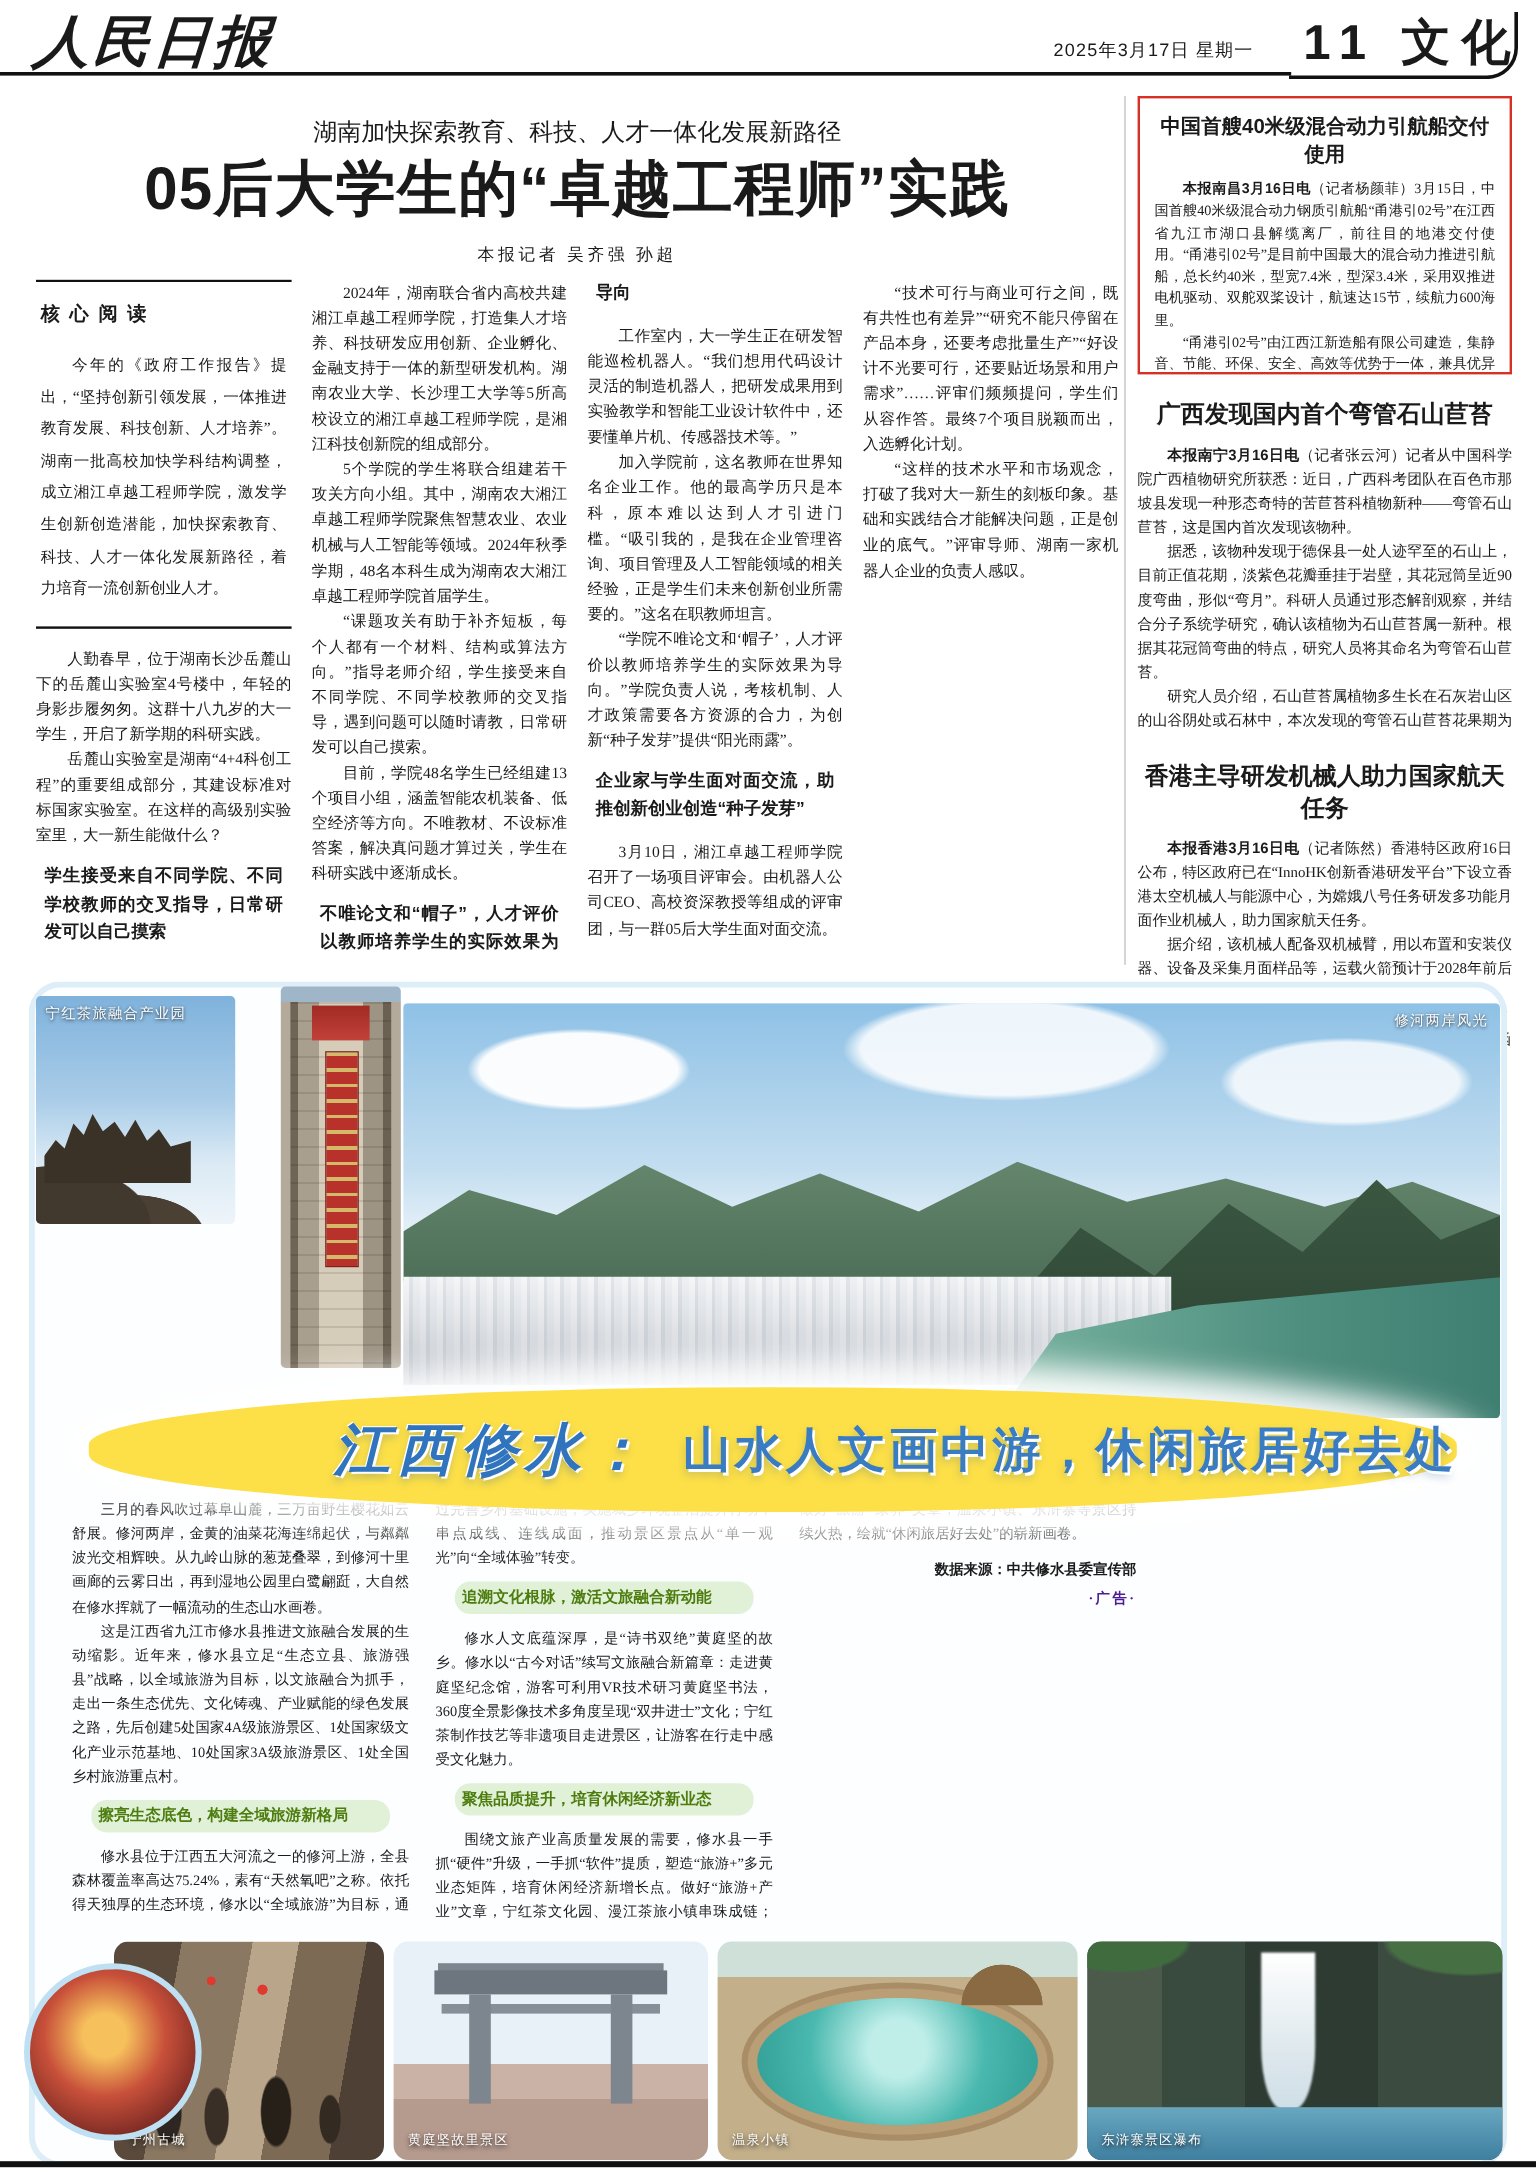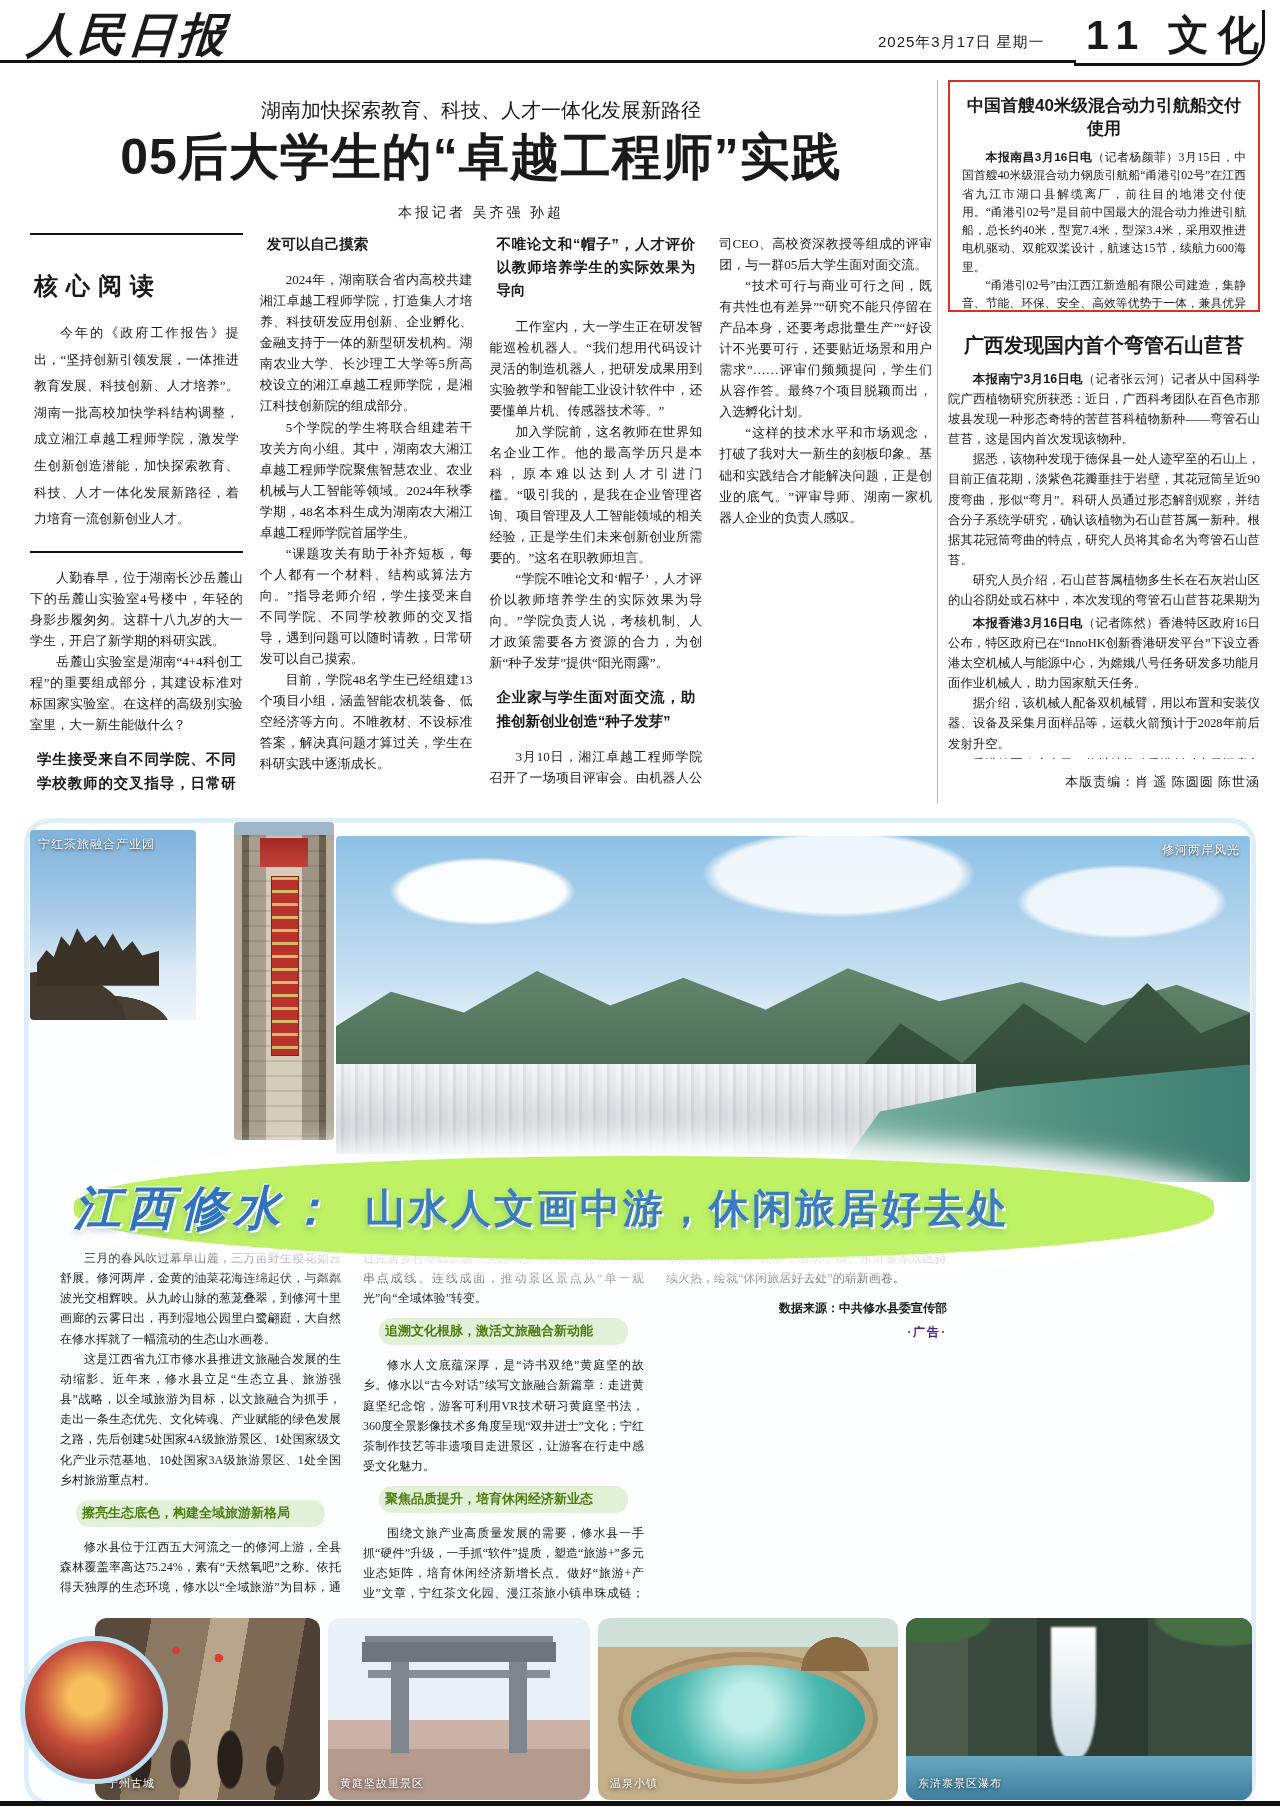--- a/index.html
+++ b/index.html
@@ -18,22 +18,22 @@
   .kicker{position:absolute;left:30px;top:97px;width:902px;text-align:center;font-size:20px;
           font-family:"Liberation Sans",sans-serif;}
   .headline{position:absolute;left:30px;top:124px;width:902px;text-align:center;font-size:50px;
             font-weight:900;letter-spacing:1px;font-family:"Liberation Sans",sans-serif;}
   .byline{position:absolute;left:30px;top:204px;width:902px;text-align:center;font-size:14px;letter-spacing:3px;}
   .cols-main{position:absolute;left:30px;top:233px;width:902px;height:578px;
              column-count:4;column-gap:17px;column-fill:auto;font-size:13px;line-height:1.62;
              text-align:justify;overflow:hidden;}
   .corebox{break-inside:avoid;border-top:2.5px solid #111;border-bottom:2.5px solid #111;
            padding:16px 4px 18px;margin-bottom:14px;}
-  .core-title{font-size:24px;font-weight:700;letter-spacing:8px;font-family:Liberation Sans, sans-serif;
-              margin-bottom:14px;margin-top:16px;}
+  .core-title{font-size:16px;font-weight:700;letter-spacing:8px;font-family:Liberation Mono, monospace;
+              margin-bottom:14px;}
   .core-body{font-size:13px;line-height:2.05;text-indent:2em;}
   .flow p{margin:0;text-indent:2em;text-align:justify;}
   .flow p b{font-family:"Liberation Sans",sans-serif;}
   .flow h3.sub{font-family:"Liberation Sans",sans-serif;font-weight:700;font-size:14.5px;
                line-height:1.6;margin:13px 3px;padding:0 4px;}
   
   .vrule{position:absolute;left:937px;top:80px;width:1px;height:724px;background:#b9b9b9;}
   .rightcol{position:absolute;left:948px;top:80px;width:312px;}
   .pilotbox{box-sizing:border-box;border:2.5px solid #d93025;padding:10px 12px 8px;height:232px;overflow:hidden;}
   .pilot-head{font-size:17px;font-weight:700;text-align:center;margin:2px 0 8px;
@@ -76,23 +76,23 @@
   .ph3 i.m1{left:0;right:0;top:27%;height:40%;background:linear-gradient(180deg,#6d8f74,#4e6f58);
        clip-path:polygon(0 70%,6% 45%,14% 60%,22% 30%,30% 55%,38% 35%,47% 58%,56% 28%,66% 52%,75% 38%,84% 55%,92% 40%,100% 60%,100% 100%,0 100%);}
   .ph3 i.m2{left:55%;right:0;top:28%;height:58%;background:linear-gradient(180deg,#3f5c46,#2d4634);
        clip-path:polygon(0 80%,15% 45%,30% 65%,45% 35%,60% 55%,75% 25%,88% 50%,100% 40%,100% 100%,0 100%);}
   .ph3 i.city{left:0;right:30%;bottom:8%;height:26%;
        background:linear-gradient(180deg,rgba(255,255,255,.25),rgba(110,120,135,.3)),
                   repeating-linear-gradient(90deg,#f2f3f5 0 5px,#d8dde2 5px 8px,#e9ecef 8px 14px);}
   .ph3 i.river{right:0;bottom:0;width:46%;height:34%;
        background:linear-gradient(90deg,#79b3a0,#4f8f7f 60%,#3f7f72);
        clip-path:polygon(0 100%,12% 40%,40% 20%,100% 0,100% 100%);}
-  .titleband{position:absolute;left:46px;top:334px;width:1140px;height:104px;background:#bef264;
+  .titleband{position:absolute;left:46px;top:334px;width:1140px;height:104px;background:#fde047;
        border-radius:50% / 46%;box-shadow:0 0 26px 22px rgba(255,255,255,.95);
-       display:flex;align-items:center;justify-content:flex-start;white-space:nowrap;z-index:4;}
+       display:flex;align-items:center;justify-content:flex-end;white-space:nowrap;z-index:4;}
   .tb-pre{font-size:47px;font-weight:900;font-style:italic;color:#2f74bd;letter-spacing:6px;
           margin-right:26px;text-shadow:2px 2px 0 #fff,-1px -1px 0 #fff,0 4px 7px rgba(40,90,150,.35);
           font-family:"Liberation Sans",sans-serif;}
   .tb-main{font-size:40px;font-weight:900;color:#3a7cc2;letter-spacing:3px;
            text-shadow:2px 2px 0 #fff,0 4px 7px rgba(40,90,150,.3);
            font-family:"Liberation Sans",sans-serif;}
   .adv-cols{position:absolute;left:36px;top:430px;width:1190px;height:366px;
             column-count:4;column-gap:22px;column-fill:auto;font-size:12px;line-height:1.68;
             overflow:hidden;}
   .adv-cols h3.sub{background:#e1f1d8;color:#4d7c0f;font-weight:700;font-size:13px;
@@ -183,20 +183,21 @@
           <p class="p"><b>本报南昌3月16日电</b>（记者杨颜菲）3月15日，中国首艘40米级混合动力钢质引航船“甬港引02号”在江西省九江市湖口县解缆离厂，前往目的地港交付使用。“甬港引02号”是目前中国最大的混合动力推进引航船，总长约40米，型宽7.4米，型深3.4米，采用双推进电机驱动、双舵双桨设计，航速达15节，续航力600海里。</p>
           <p class="p">“甬港引02号”由江西江新造船有限公司建造，集静音、节能、环保、安全、高效等优势于一体，兼具优异稳定性和抗浪性能，搭载智能能量管理系统，可根据不同工况自动优化能源配置，显著降低燃油消耗和污染排放。交付后，该船将为进出港船舶提供引航服务，保障船舶进出港安全高效。</p>
         </div>
     </div>
     <div class="sidehead">广西发现国内首个弯管石山苣苔</div>
     <div class="gx-body flow">
         <p class="p"><b>本报南宁3月16日电</b>（记者张云河）记者从中国科学院广西植物研究所获悉：近日，广西科考团队在百色市那坡县发现一种形态奇特的苦苣苔科植物新种——弯管石山苣苔，这是国内首次发现该物种。</p>
         <p class="p">据悉，该物种发现于德保县一处人迹罕至的石山上，目前正值花期，淡紫色花瓣垂挂于岩壁，其花冠筒呈近90度弯曲，形似“弯月”。科研人员通过形态解剖观察，并结合分子系统学研究，确认该植物为石山苣苔属一新种。根据其花冠筒弯曲的特点，研究人员将其命名为弯管石山苣苔。</p>
         <p class="p">研究人员介绍，石山苣苔属植物多生长在石灰岩山区的山谷阴处或石林中，本次发现的弯管石山苣苔花果期为1—6月。依据世界自然保护联盟濒危物种红色名录标准，其濒危等级被初步评估为“极危”——仅有一个种群，成熟个体约200株，分布面积狭小、栖息地脆弱且易受人类活动干扰，存在灭绝的风险。</p>
       </div>
+    <div class="sidehead">香港主导研发机械人助力国家航天任务</div>
     <div class="hk-body flow">
         <p class="p"><b>本报香港3月16日电</b>（记者陈然）香港特区政府16日公布，特区政府已在“InnoHK创新香港研发平台”下设立香港太空机械人与能源中心，为嫦娥八号任务研发多功能月面作业机械人，助力国家航天任务。</p>
         <p class="p">据介绍，该机械人配备双机械臂，用以布置和安装仪器、设备及采集月面样品等，运载火箭预计于2028年前后发射升空。</p>
         <p class="p">香港特区政府表示，将继续推动香港创科力量深度参与国家航天事业，为国际创新科技中心建设注入新动能。</p>
       </div>
     <div class="editors">本版责编：肖 遥 陈圆圆 陈世涵</div>
   </div>
 
   <div class="adv">
     <div class="collage">

